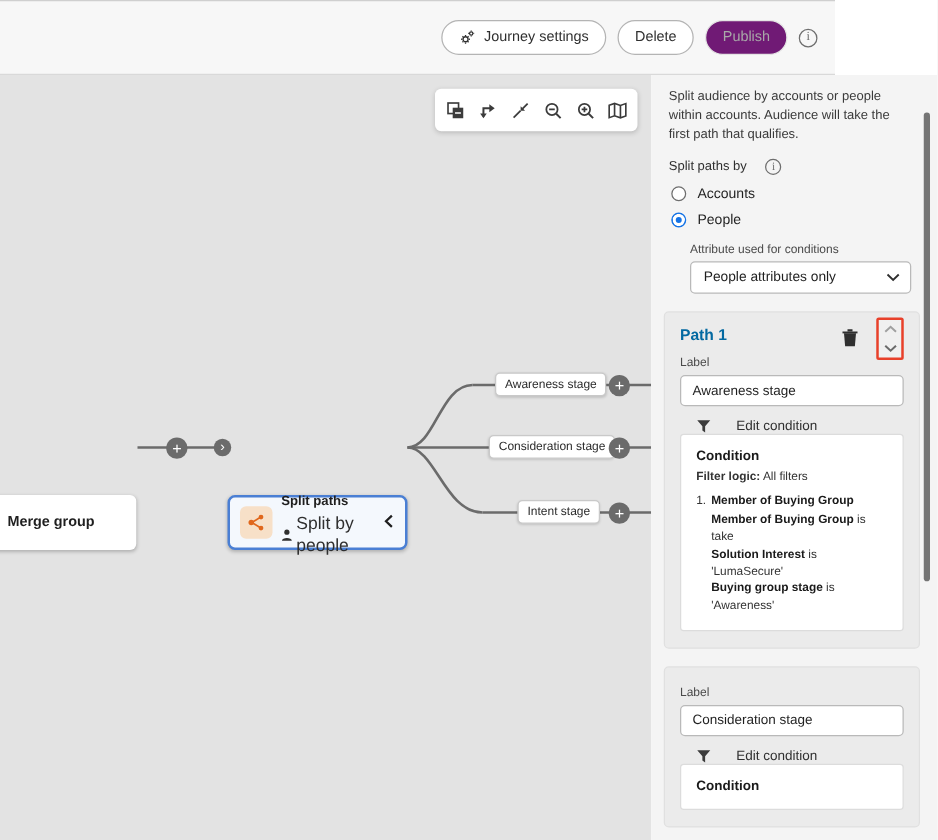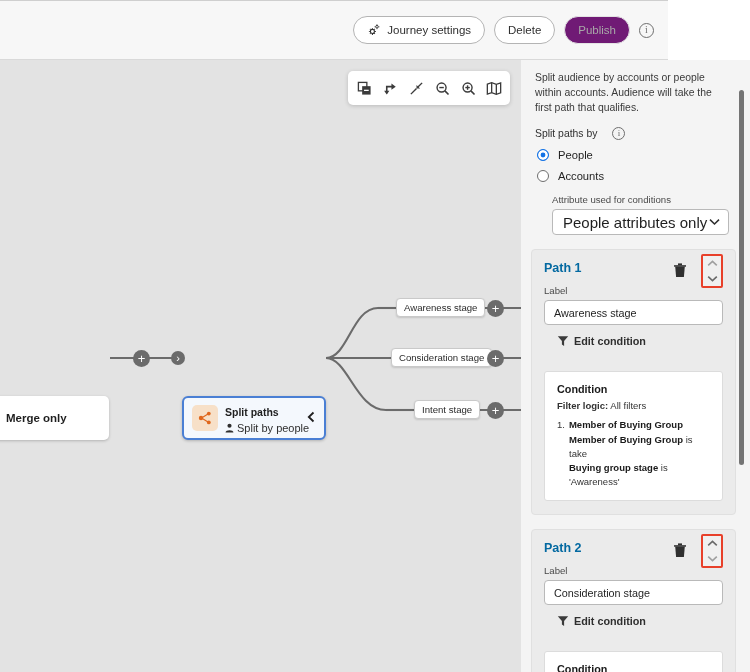--- a/index.html
+++ b/index.html
@@ -76,21 +76,21 @@
     display: flex; align-items: center; padding-left: 8px;
   }
   .split-ico {
     width: 26px; height: 26px; border-radius: 5px; background: #f7e0c8;
     display: flex; align-items: center; justify-content: center;
     flex: 0 0 26px;
   }
   .split-txt { margin-left: 7px; line-height: 1.28; }
   .split-title { font-size: 10.5px; font-weight: bold; color: #1f1f1f; }
   .split-sub {
-    font-size: 11px; color: #2f2f2f; display: flex; align-items: center; gap: 3px;
+    font-size: 14px; color: #2f2f2f; display: flex; align-items: center; gap: 3px;
   }
   .split-chev {
     position: absolute; right: 8px; top: 13px; color: #1f1f1f;
   }
 
   .plus-btn {
     position: absolute; width: 17px; height: 17px; border-radius: 50%;
     background: #6b6b6b; color: #ffffff; z-index: 12;
     display: flex; align-items: center; justify-content: center;
     font-size: 13px; line-height: 1; cursor: pointer;
@@ -135,21 +135,21 @@
     border-color: #1473e6; background: #1473e6;
     box-shadow: inset 0 0 0 2.6px #ffffff;
   }
   .field-label {
     padding: 12px 14px 0 31px; font-size: 9.6px; color: #4a4a4a;
   }
   .select {
     margin: 4px 14px 0 31px; height: 26px; background: #ffffff;
     border: 1px solid #b9b9b9; border-radius: 4px;
     display: flex; align-items: center; justify-content: space-between;
-    padding: 0 8px 0 10px; font-size: 15px; color: #1f1f1f; cursor: pointer;
+    padding: 0 8px 0 10px; font-size: 11px; color: #1f1f1f; cursor: pointer;
   }
 
   .path-card {
     margin: 14px 7px 0 10px; background: #ebebeb;
     border: 1px solid #e0e0e0; border-radius: 4px; padding: 11px 12px 13px 12px;
   }
   .path-head {
     display: flex; align-items: flex-start; justify-content: flex-end;
     position: relative; height: 20px;
   }
@@ -171,25 +171,25 @@
   .stepper .sc { color: #a0a0a0; line-height: 0; }
 
   .sub-label { font-size: 9.6px; color: #4a4a4a; margin-top: 4px; }
   .text-input {
     margin-top: 4px; height: 25px; background: #ffffff;
     border: 1px solid #b9b9b9; border-radius: 4px;
     display: flex; align-items: center; padding: 0 9px;
     font-size: 10.8px; color: #1f1f1f; cursor: text;
   }
   .edit-cond {
-    margin: 10px 0 0 13px; display: flex; align-items: center; gap: 5px;
-    font-size: 10.8px; color: #2f2f2f; cursor: pointer; font-weight: bold;
+    margin: 10px 0 0 13px; display: flex; align-items: center; gap: 20px;
+    font-size: 10.8px; color: #2f2f2f; cursor: pointer;
   }
   .cond-box {
-    margin-top: 24px; background: #ffffff; border: 1px solid #dcdcdc;
+    margin-top: 0; background: #ffffff; border: 1px solid #dcdcdc;
     border-radius: 3px; padding: 11px 12px 12px 12px;
   }
   .cond-title { font-size: 10.8px; font-weight: bold; color: #1a1a1a; }
   .cond-logic { font-size: 9.5px; color: #333; margin-top: 5px; }
   .cond-logic b { font-weight: bold; }
   .cond-list { margin-top: 8px; font-size: 9.5px; color: #333; }
   .cond-item-hd { display: flex; gap: 4px; }
   .cond-item-hd .num { color: #333; }
   .cond-item-hd b { font-weight: bold; color: #1a1a1a; }
   .cond-sub { margin-left: 12px; margin-top: 3px; line-height: 1.45; }
@@ -253,21 +253,21 @@
         <line x1="326" y1="298" x2="404" y2="298"></line>
         <path d="M 326,298 C 348,298 356,350 386,350"></path>
         <line x1="386" y1="350" x2="414" y2="350"></line>
         <line x1="466" y1="248" x2="521" y2="248"></line>
         <line x1="477" y1="298" x2="521" y2="298"></line>
         <line x1="466" y1="350" x2="521" y2="350"></line>
       </g>
     </svg>
 
     <div class="node node-merge">
-      <span>Merge only</span>
+      <span>Merge group</span>
     </div>
 
     <div class="plus-btn" style="left:133px;top:290px;">
       <span>+</span>
     </div>
     <div class="chev-btn" style="left:171px;top:291px;font-size:11px;">
       <span>›</span>
     </div>
 
     <div class="node node-split">
@@ -375,26 +375,26 @@
       <div class="panel-desc">Split audience by accounts or people within accounts. Audience will take the first path that qualifies.</div>
 
       <div class="split-by-row">
         <span>Split paths by</span>
         <span class="info-circle small">
           <span>i</span>
         </span>
       </div>
 
       <div class="radio-row">
+        <span class="radio"></span>
+        <span>Accounts</span>
+      </div>
+      <div class="radio-row">
         <span class="radio on"></span>
         <span>People</span>
-      </div>
-      <div class="radio-row">
-        <span class="radio"></span>
-        <span>Accounts</span>
       </div>
 
       <div class="field-label">Attribute used for conditions</div>
       <div class="select">
         <span>People attributes only</span>
         <span>
           <svg width="11" height="8" viewBox="0 0 11 8">
             <polyline points="1,1.6 5.5,6 10,1.6" fill="none" stroke="#2f2f2f" stroke-width="1.5"></polyline>
           </svg>
         </span>
@@ -446,52 +446,35 @@
               <span class="num">1.</span>
               <b>Member of Buying Group</b>
             </div>
             <div class="cond-sub">
               <div>
                 <b>Member of Buying Group</b>
                 <span>is</span>
                 <span>take</span>
               </div>
               <div>
+                <b>Solution Interest</b>
+                <span>is</span>
+                <span>'LumaSecure'</span>
+              </div>
+              <div>
                 <b>Buying group stage</b>
                 <span>is</span>
                 <span>'Awareness'</span>
               </div>
             </div>
           </div>
         </div>
       </div>
 
       <div class="path-card">
-        <div class="path-head">
-          <span class="path-title">Path 2</span>
-          <span class="trash-btn">
-            <svg width="14" height="15" viewBox="0 0 14 15">
-              <path d="M2.2 3.6 L11.8 3.6 L10.9 14 L3.1 14 Z" fill="#2f2f2f"></path>
-              <rect x="1" y="2.2" width="12" height="1.5" fill="#2f2f2f"></rect>
-              <rect x="5" y="0.4" width="4" height="1.8" fill="#2f2f2f"></rect>
-            </svg>
-          </span>
-          <span class="stepper">
-            <span class="sc">
-              <svg width="11" height="7" viewBox="0 0 11 7">
-                <polyline points="1.2,5.4 5.5,1.4 9.8,5.4" fill="none" stroke="#6b6b6b" stroke-width="1.6"></polyline>
-              </svg>
-            </span>
-            <span class="sc">
-              <svg width="11" height="7" viewBox="0 0 11 7">
-                <polyline points="1.2,1.6 5.5,5.6 9.8,1.6" fill="none" stroke="#a0a0a0" stroke-width="1.6"></polyline>
-              </svg>
-            </span>
-          </span>
-        </div>
         <div class="sub-label">Label</div>
         <div class="text-input">
           <span>Consideration stage</span>
         </div>
         <div class="edit-cond">
           <span>
             <svg width="12" height="12" viewBox="0 0 12 12">
               <polygon points="0.8,1.2 11.2,1.2 7.1,5.9 7.1,11 4.9,9.4 4.9,5.9" fill="#3b3b3b"></polygon>
             </svg>
           </span>

